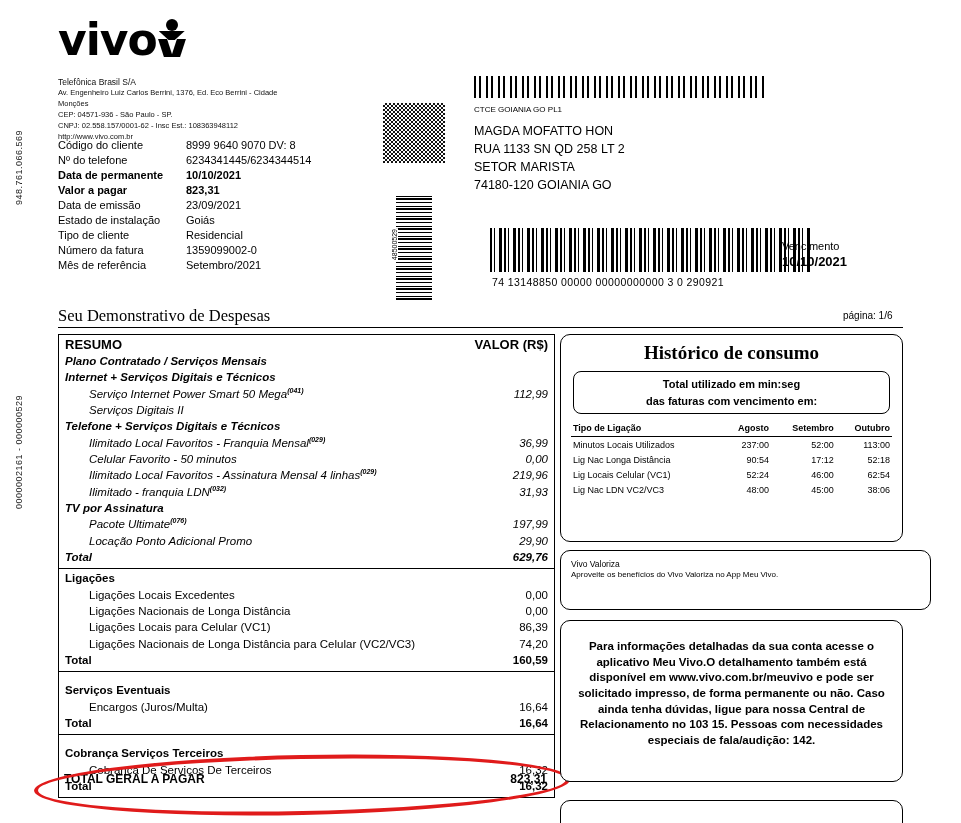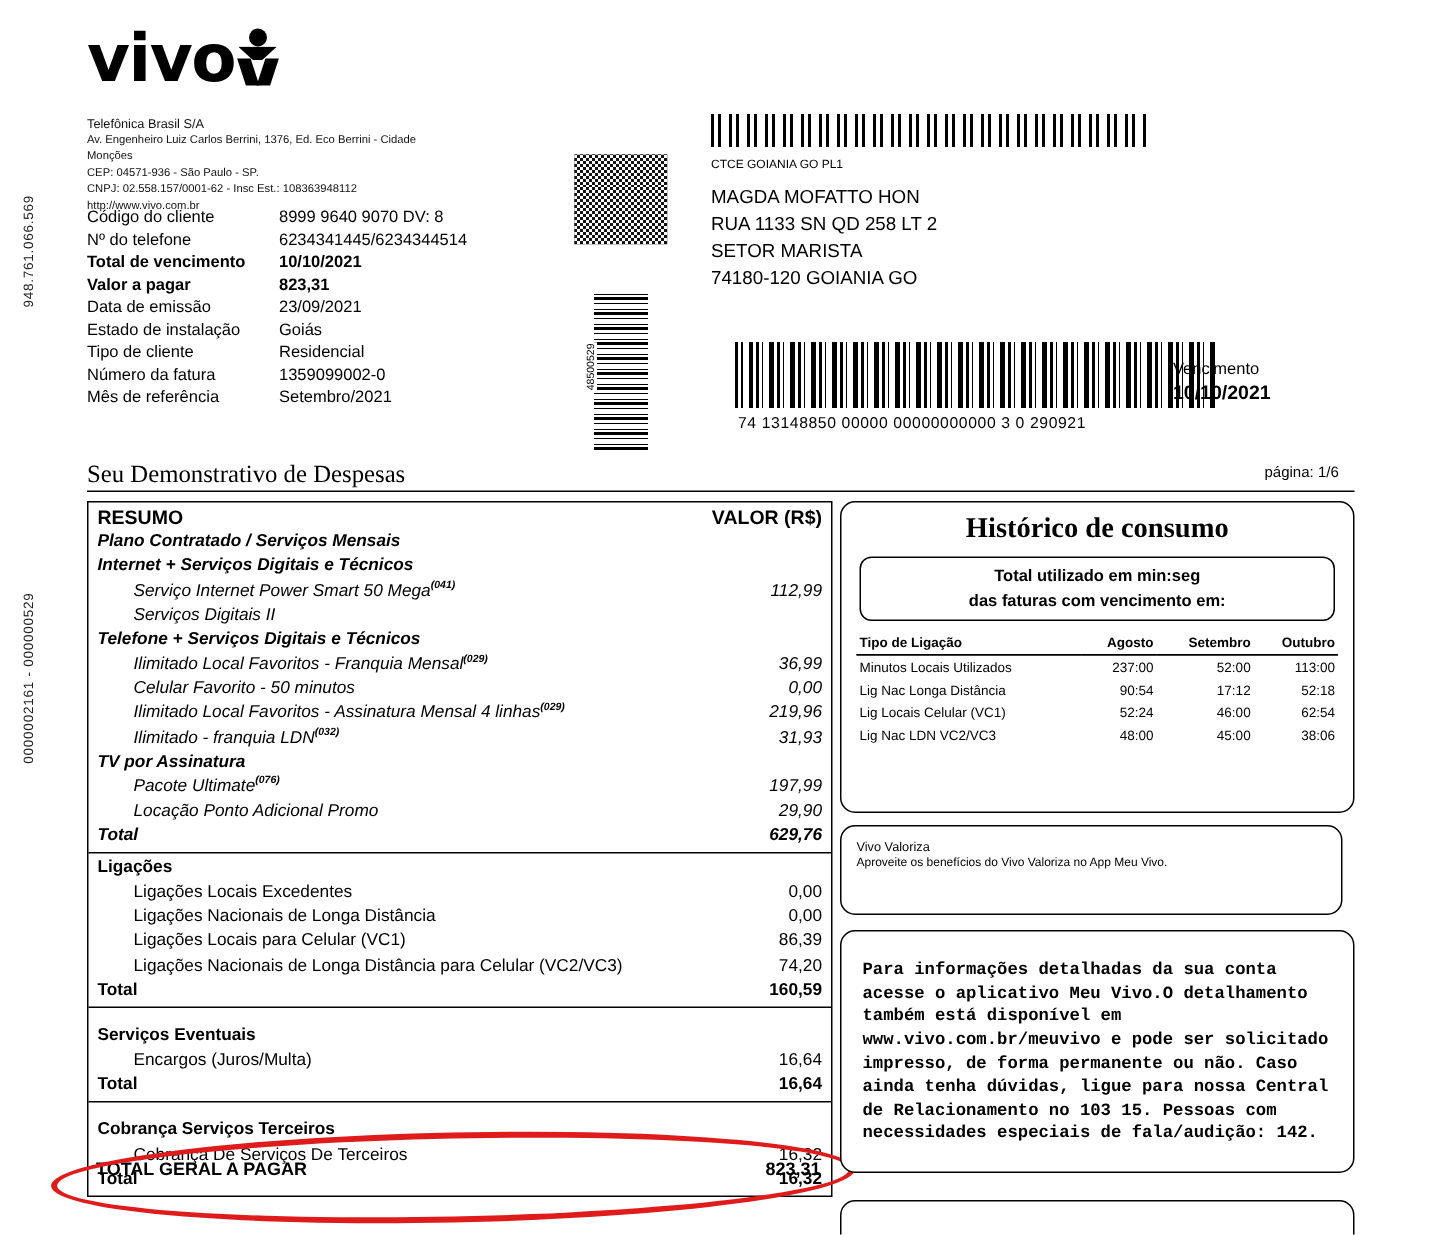--- a/index.html
+++ b/index.html
@@ -283,31 +283,31 @@
   .hist-table th {
     font-weight: bold;
     text-align: right;
     padding: 1px 2px 3px 2px;
     border-bottom: 1px solid #000;
   }
   .hist-table th.lft { text-align: left; }
   .hist-table td { text-align: right; padding: 2.5px 2px; }
   .hist-table td.lft { text-align: left; }
 
-  #valoriza-box { left: 560px; top: 550px; width: 335px; height: 60px; }
+  #valoriza-box { left: 560px; top: 550px; width: 371px; height: 60px; }
   .valoriza-t { font-size: 8.5px; padding: 8px 10px 0 10px; }
   .valoriza-s { font-size: 8px; padding: 1px 10px 0 10px; }
 
   #info-box { left: 560px; top: 620px; width: 343px; height: 162px; }
   .info-text {
     font-size: 11.5px;
     font-weight: bold;
     line-height: 1.36;
+    text-align: center;
     padding: 18px 14px 0 14px;
-    font-family: Liberation Mono, monospace;
   }
 
   #bottom-box { left: 560px; top: 800px; width: 343px; height: 40px; }
 </style>
 </head>
 <body>
 
 <div class="page">
 
   <div class="vcode" id="vcode-top">948.761.066.569</div>
@@ -328,21 +328,21 @@
   <div class="clientinfo">
     <div class="row">
         <div class="k">Código do cliente</div>
         <div class="v">8999 9640 9070   DV: 8</div>
       </div>
     <div class="row">
         <div class="k">Nº do telefone</div>
         <div class="v">6234341445/6234344514</div>
       </div>
     <div class="row bold">
-        <div class="k">Total de vencimento</div>
+        <div class="k">Data de permanente</div>
         <div class="v">10/10/2021</div>
       </div>
     <div class="row bold">
         <div class="k">Valor a pagar</div>
         <div class="v">823,31</div>
       </div>
     <div class="row">
         <div class="k">Data de emissão</div>
         <div class="v">23/09/2021</div>
       </div>

